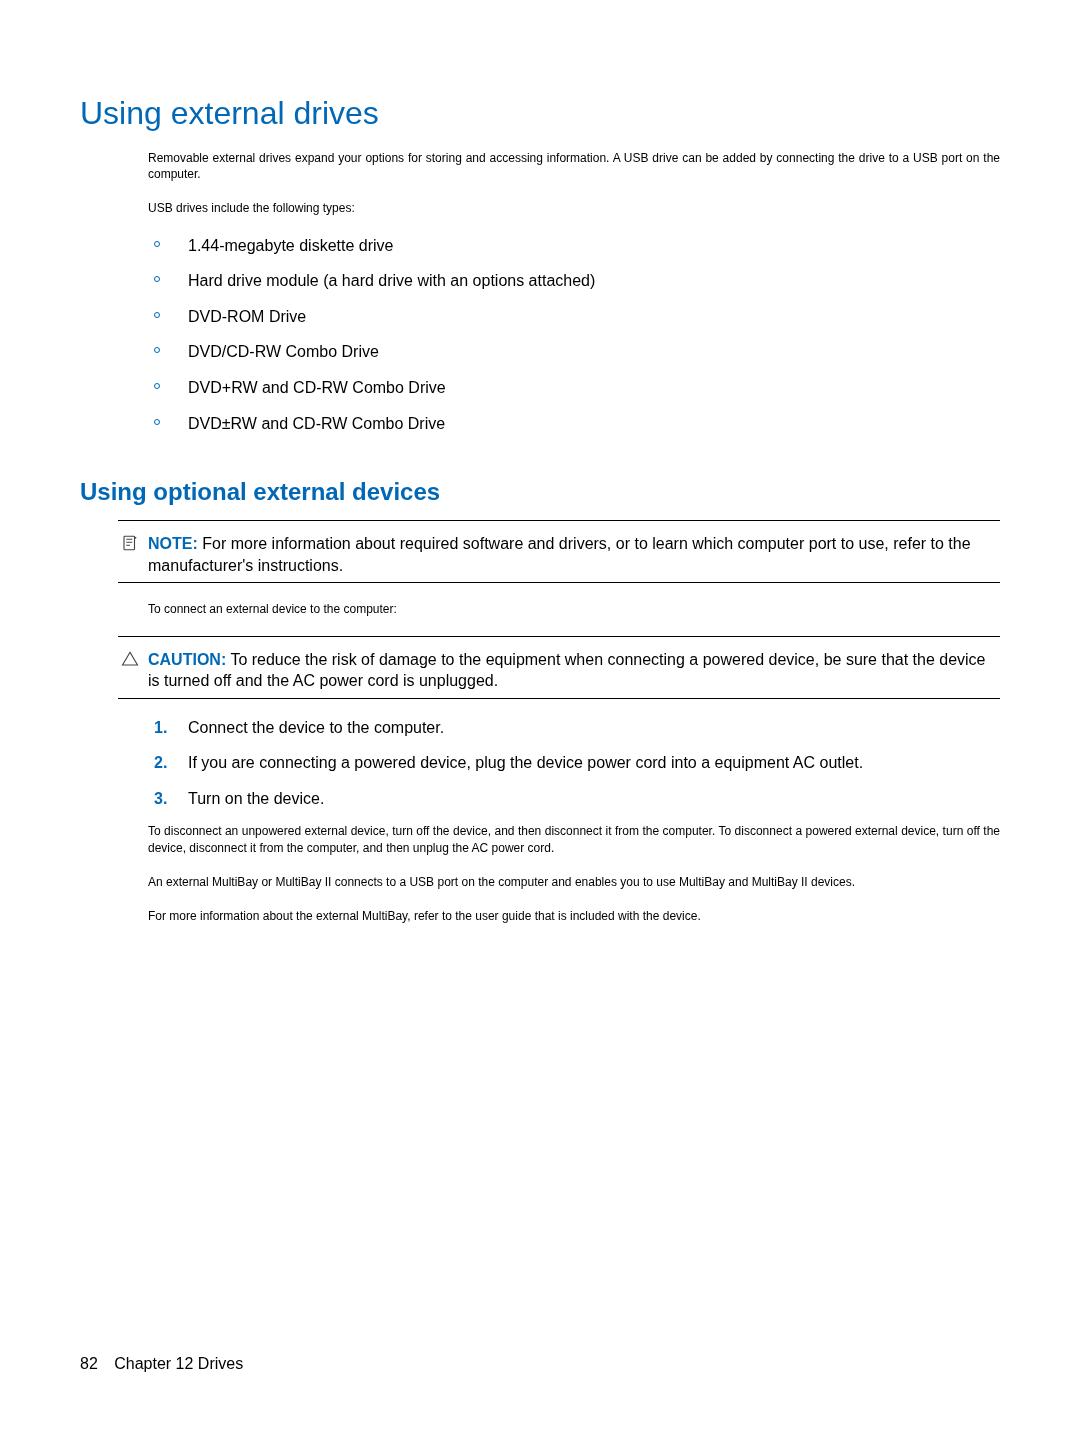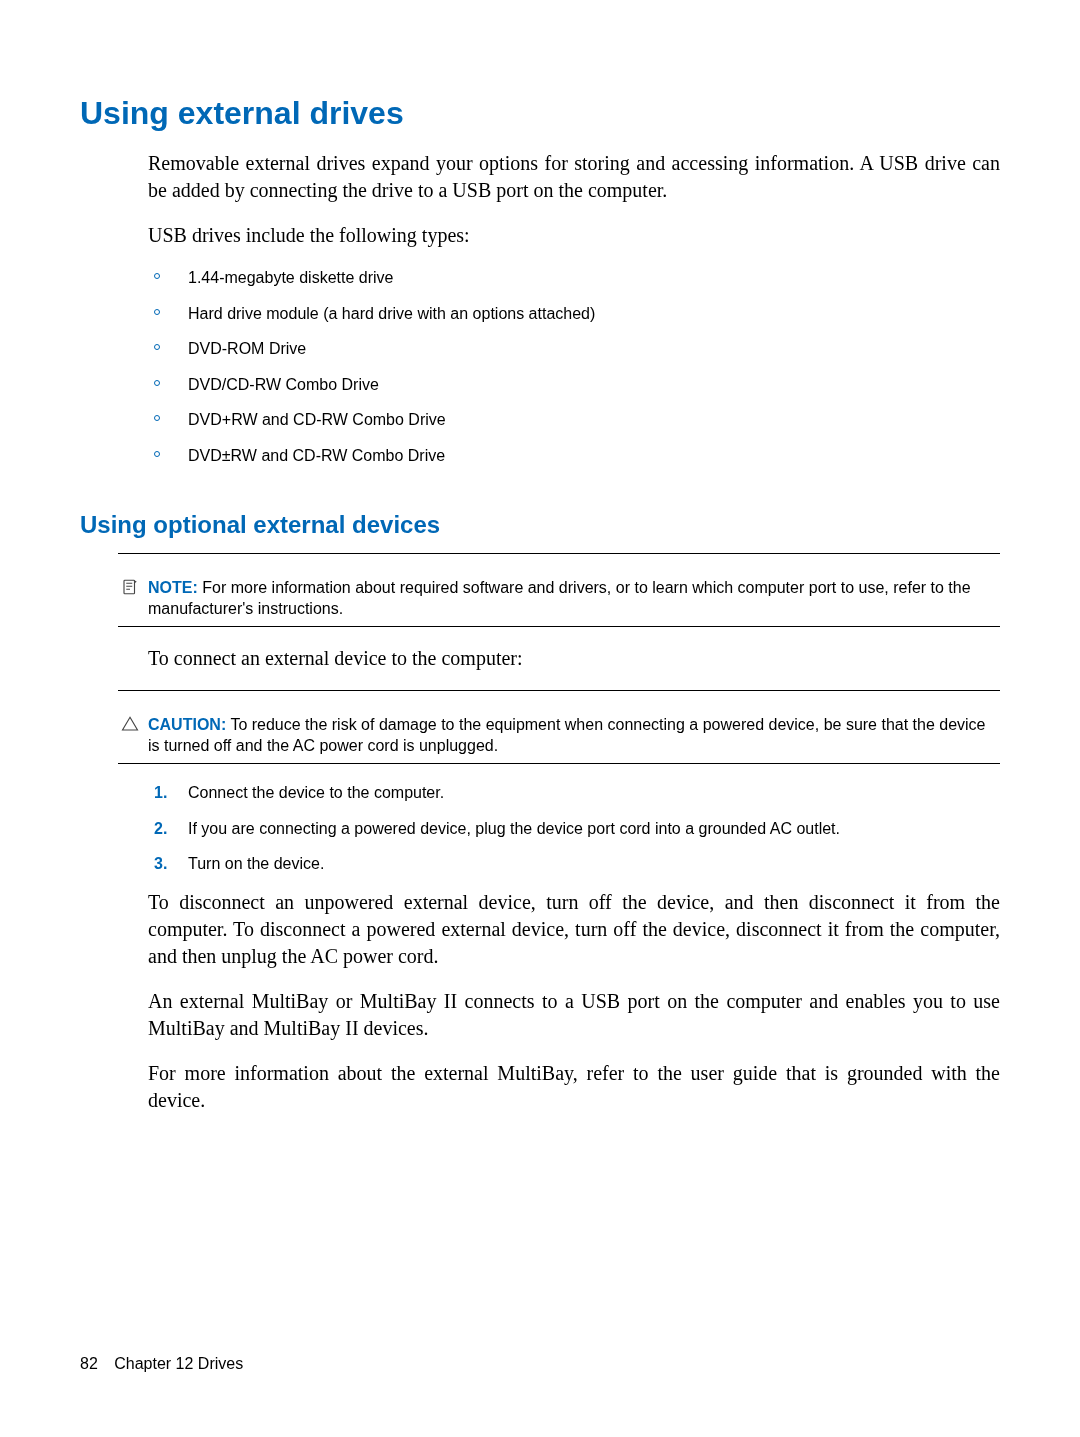--- a/index.html
+++ b/index.html
@@ -14,39 +14,38 @@
       height: 1437px;
       position: relative;
       color: #000000;
     }
     .page {
       padding: 95px 80px 60px 80px;
     }
     .h1 {
       color: #0068b6;
       font-size: 32px;
-      font-weight: bold;
+      font-weight: normal;
       margin-bottom: 18px;
     }
     .h2 {
       color: #0068b6;
       font-size: 24px;
       font-weight: bold;
       margin-top: 44px;
       margin-bottom: 14px;
     }
     .body-block {
       margin-left: 68px;
     }
     .para {
-      font-size: 20px;
+      font-size: 12px;
       line-height: 1.35;
       margin-bottom: 18px;
       text-align: justify;
-      font-family: Liberation Serif, serif;
     }
     .bullet-list {
       margin-bottom: 18px;
     }
     .bullet-item {
       display: flex;
       align-items: flex-start;
       font-size: 16px;
       line-height: 1.35;
       margin-bottom: 14px;
@@ -73,21 +72,21 @@
     .ordered-num {
       color: #0068b6;
       font-weight: bold;
       width: 34px;
       flex-shrink: 0;
     }
     .callout {
       margin-left: 38px;
       border-top: 1px solid #000;
       border-bottom: 1px solid #000;
-      padding: 23px 0 6px 0;
+      padding: 12px 0 6px 0;
       margin-bottom: 18px;
       display: flex;
       align-items: flex-start;
     }
     .callout-icon {
       width: 24px;
       flex-shrink: 0;
       margin-right: 6px;
       display: flex;
       align-items: flex-start;
@@ -185,35 +184,35 @@
   </div>
 
   <div class="body-block">
     <div>
       <div class="ordered-item">
         <span class="ordered-num">1.</span>
         <span>Connect the device to the computer.</span>
       </div>
       <div class="ordered-item">
         <span class="ordered-num">2.</span>
-        <span>If you are connecting a powered device, plug the device port cord into a grounded AC outlet.</span>
+        <span>If you are connecting a powered device, plug the device power cord into a equipment AC outlet.</span>
       </div>
       <div class="ordered-item">
         <span class="ordered-num">3.</span>
         <span>Turn on the device.</span>
       </div>
     </div>
 
     <p class="para">To disconnect an unpowered external device, turn off the device, and then disconnect it from the computer. To disconnect a powered external device, turn off the device, disconnect it from the computer, and then unplug the AC power cord.</p>
   </div>
 
 
   <div class="body-block">
     <p class="para">An external MultiBay or MultiBay II connects to a USB port on the computer and enables you to use MultiBay and MultiBay II devices.</p>
-    <p class="para">For more information about the external MultiBay, refer to the user guide that is grounded with the device.</p>
+    <p class="para">For more information about the external MultiBay, refer to the user guide that is included with the device.</p>
   </div>
 
 </div>
 
 <div class="footer">
   <span class="footer-page">82</span>
   <span>Chapter 12   Drives</span>
 </div>
 
 </body></html>

